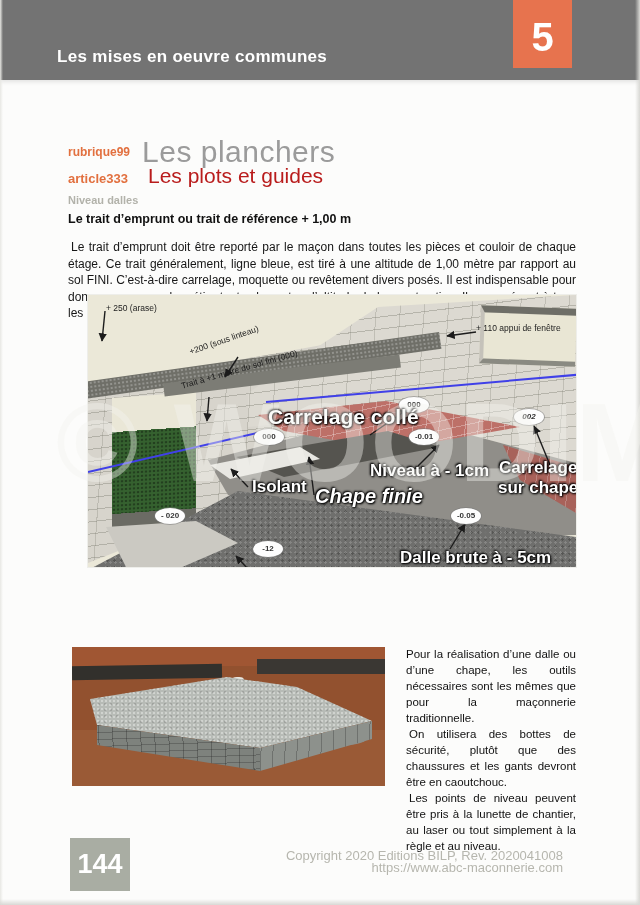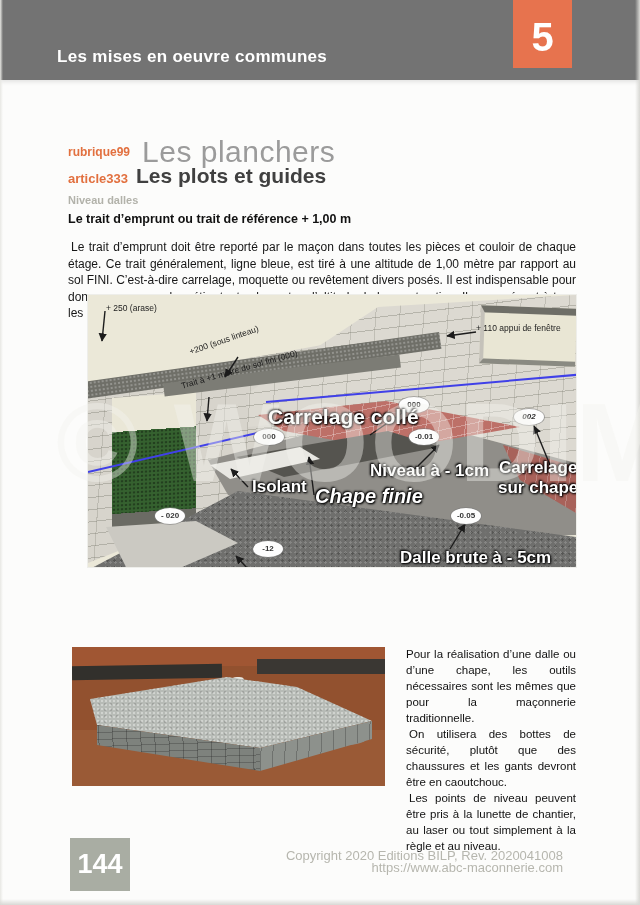--- a/index.html
+++ b/index.html
@@ -22,21 +22,21 @@
           background:linear-gradient(to top,#d8d8d4,rgba(216,216,212,0));}
   .edge-l{position:absolute;left:0;top:0;width:3px;height:905px;
           background:linear-gradient(to right,#e8e8e4,rgba(232,232,228,0));}
 
   
   .rub-row{position:absolute;left:68px;top:111px;display:flex;align-items:center;margin-top:24px;}
   .tag{color:#e2703f;font-weight:bold;font-size:12px;}
   .rub-title{color:#9b9b9b;font-weight:normal;font-size:30px;margin-left:12px;letter-spacing:.5px;}
   .art-row{position:absolute;left:68px;top:164px;display:flex;align-items:baseline;}
   .art-row .tag{font-size:13px;}
-  .art-title{color:#404040;font-weight:bold;font-size:21px;margin-left:8px;}
+  .art-title{color:#b91c1c;font-weight:normal;font-size:21px;margin-left:20px;}
   .niveau{position:absolute;left:68px;top:194px;color:#b2b2aa;font-weight:bold;font-size:11px;}
 
   .intro-h{position:absolute;left:68px;top:212px;font-size:12.5px;font-weight:bold;color:#111;}
   .intro-p{position:absolute;left:68px;top:227px;width:508px;font-size:12px;line-height:16.6px;
            text-align:justify;text-indent:3px;color:#161616;}
 
   
   .figure{position:absolute;left:88px;top:295px;width:488px;height:272px;overflow:hidden;
           background:#ebe8d8;outline:1px solid #eeeeea;}
   .shape{position:absolute;left:0;top:0;width:488px;height:337px;}

